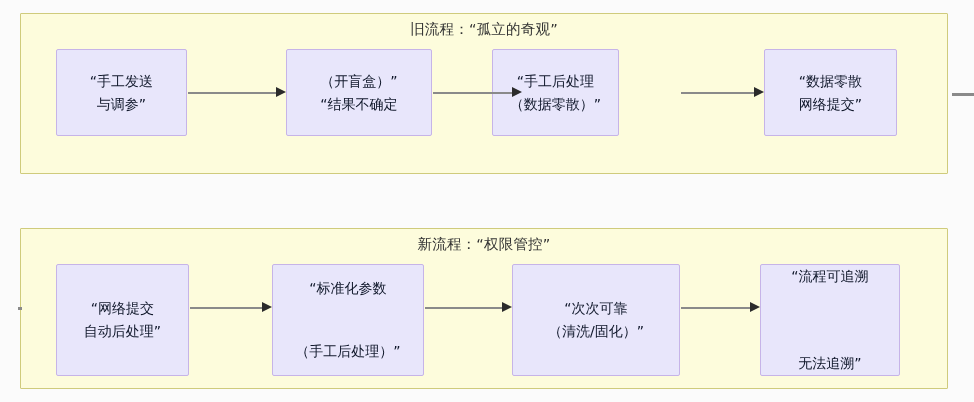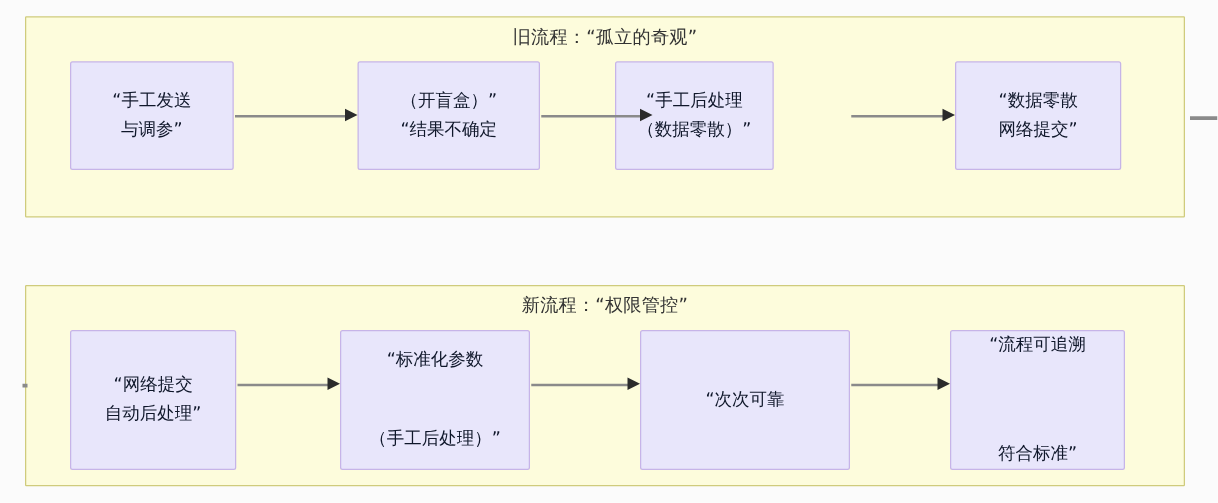--- a/index.html
+++ b/index.html
@@ -172,24 +172,25 @@
     <div class="node" id="node-new-0">
       <span class="line">“网络提交</span>
       <span class="line">自动后处理”</span>
     </div>
     <div class="node" id="node-new-1">
       <span class="line">“标准化参数</span>
       <span class="line">（手工后处理）”</span>
     </div>
     <div class="node" id="node-new-2">
       <span class="line">“次次可靠</span>
+      <span class="line">（清洗/固化）”</span>
     </div>
     <div class="node" id="node-new-3">
       <span class="line">“流程可追溯</span>
-      <span class="line">符合标准”</span>
+      <span class="line">无法追溯”</span>
     </div>
 
     <div class="edge" id="edge-new-0">
       <span class="shaft"></span>
       <span class="head"></span>
     </div>
     <div class="edge" id="edge-new-1">
       <span class="shaft"></span>
       <span class="head"></span>
     </div>

